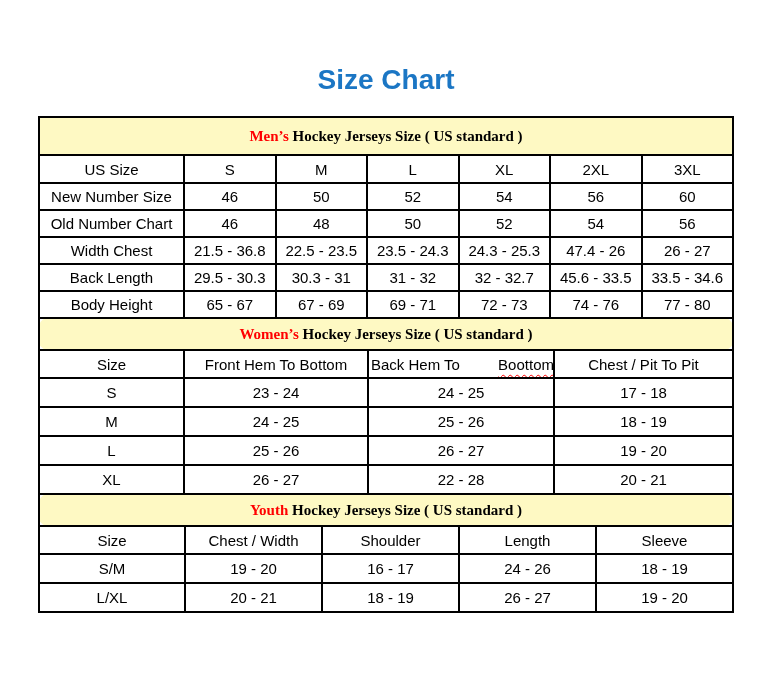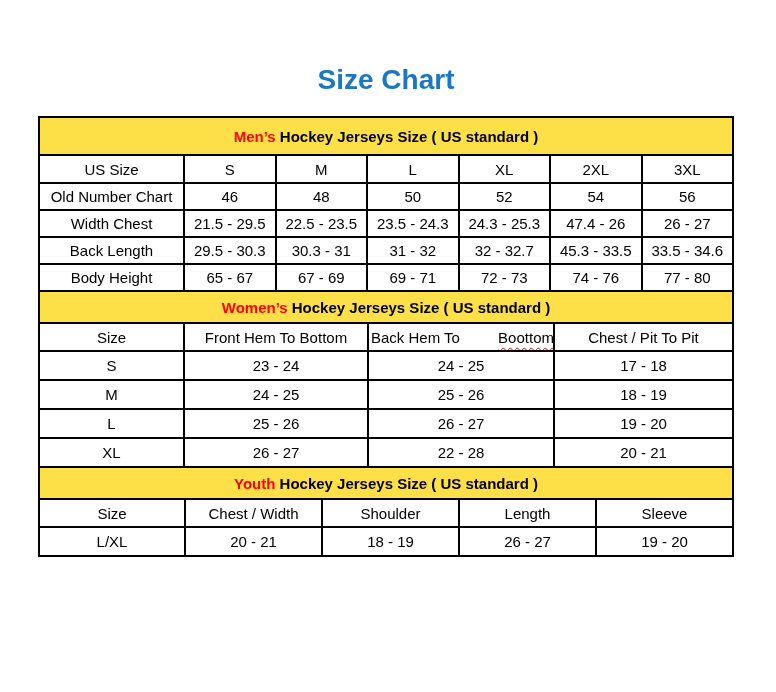--- a/index.html
+++ b/index.html
@@ -42,27 +42,29 @@
   table.sz td, table.sz th {
     border: 2px solid #000000;
     text-align: center;
     vertical-align: middle;
     font-size: 15px;
     padding: 0 2px;
     overflow: hidden;
     white-space: nowrap;
   }
   td.banner {
-    background: #fde047;
+    background: #fef9c3;
     height: 36px;
     font-size: 17px;
     font-weight: bold;
+    font-family: Liberation Serif, serif;
   }
   table.women td.banner, table.youth td.banner {
     height: 30px;
+    border-radius: 9px;
   }
   .red { color: #ff0000; }
   tr.hdr th { height: 26px; font-weight: normal; }
   tr.men-row td { height: 25px; font-weight: normal; }
   tr.w-row td, tr.y-row td { height: 27px; font-weight: normal; }
   td.lbl-plain { font-weight: normal; }
   td.lbl-bold { font-weight: bold; }
   .squiggle {
     text-decoration: underline;
     text-decoration-style: wavy;
@@ -96,44 +98,53 @@
     <tr class="hdr">
       <th>US Size</th>
       <th>S</th>
       <th>M</th>
       <th>L</th>
       <th>XL</th>
       <th>2XL</th>
       <th>3XL</th>
     </tr>
     <tr class="men-row">
+      <td class="lbl-plain">New Number Size</td>
+      <td>46</td>
+      <td>50</td>
+      <td>52</td>
+      <td>54</td>
+      <td>56</td>
+      <td>60</td>
+    </tr>
+    <tr class="men-row">
       <td class="lbl-plain">Old Number Chart</td>
       <td>46</td>
       <td>48</td>
       <td>50</td>
       <td>52</td>
       <td>54</td>
       <td>56</td>
     </tr>
     <tr class="men-row">
       <td class="lbl-plain">Width Chest</td>
-      <td>21.5 - 29.5</td>
+      <td>21.5 - 36.8</td>
       <td>22.5 - 23.5</td>
       <td>23.5 - 24.3</td>
       <td>24.3 - 25.3</td>
       <td>47.4 - 26</td>
       <td>26 - 27</td>
     </tr>
     <tr class="men-row">
       <td class="lbl-plain">Back Length</td>
       <td>29.5 - 30.3</td>
       <td>30.3 - 31</td>
       <td>31 - 32</td>
       <td>32 - 32.7</td>
-      <td>45.3 - 33.5</td>
+      <td>45.6 - 33.5</td>
       <td>33.5 - 34.6</td>
     </tr>
     <tr class="men-row">
       <td class="lbl-plain">Body Height</td>
       <td>65 - 67</td>
       <td>67 - 69</td>
       <td>69 - 71</td>
       <td>72 - 73</td>
       <td>74 - 76</td>
       <td>77 - 80</td>
@@ -198,20 +209,27 @@
       <td class="banner" colspan="5"><span class="red">Youth</span> <span>Hockey Jerseys Size ( US standard )</span></td>
     </tr>
     <tr class="hdr">
       <th>Size</th>
       <th>Chest / Width</th>
       <th>Shoulder</th>
       <th>Length</th>
       <th>Sleeve</th>
     </tr>
     <tr class="y-row">
+      <td class="lbl-bold">S/M</td>
+      <td>19 - 20</td>
+      <td>16 - 17</td>
+      <td>24 - 26</td>
+      <td>18 - 19</td>
+    </tr>
+    <tr class="y-row">
       <td class="lbl-bold">L/XL</td>
       <td>20 - 21</td>
       <td>18 - 19</td>
       <td>26 - 27</td>
       <td>19 - 20</td>
     </tr>
     </tbody>
   </table>
 
 </div>

